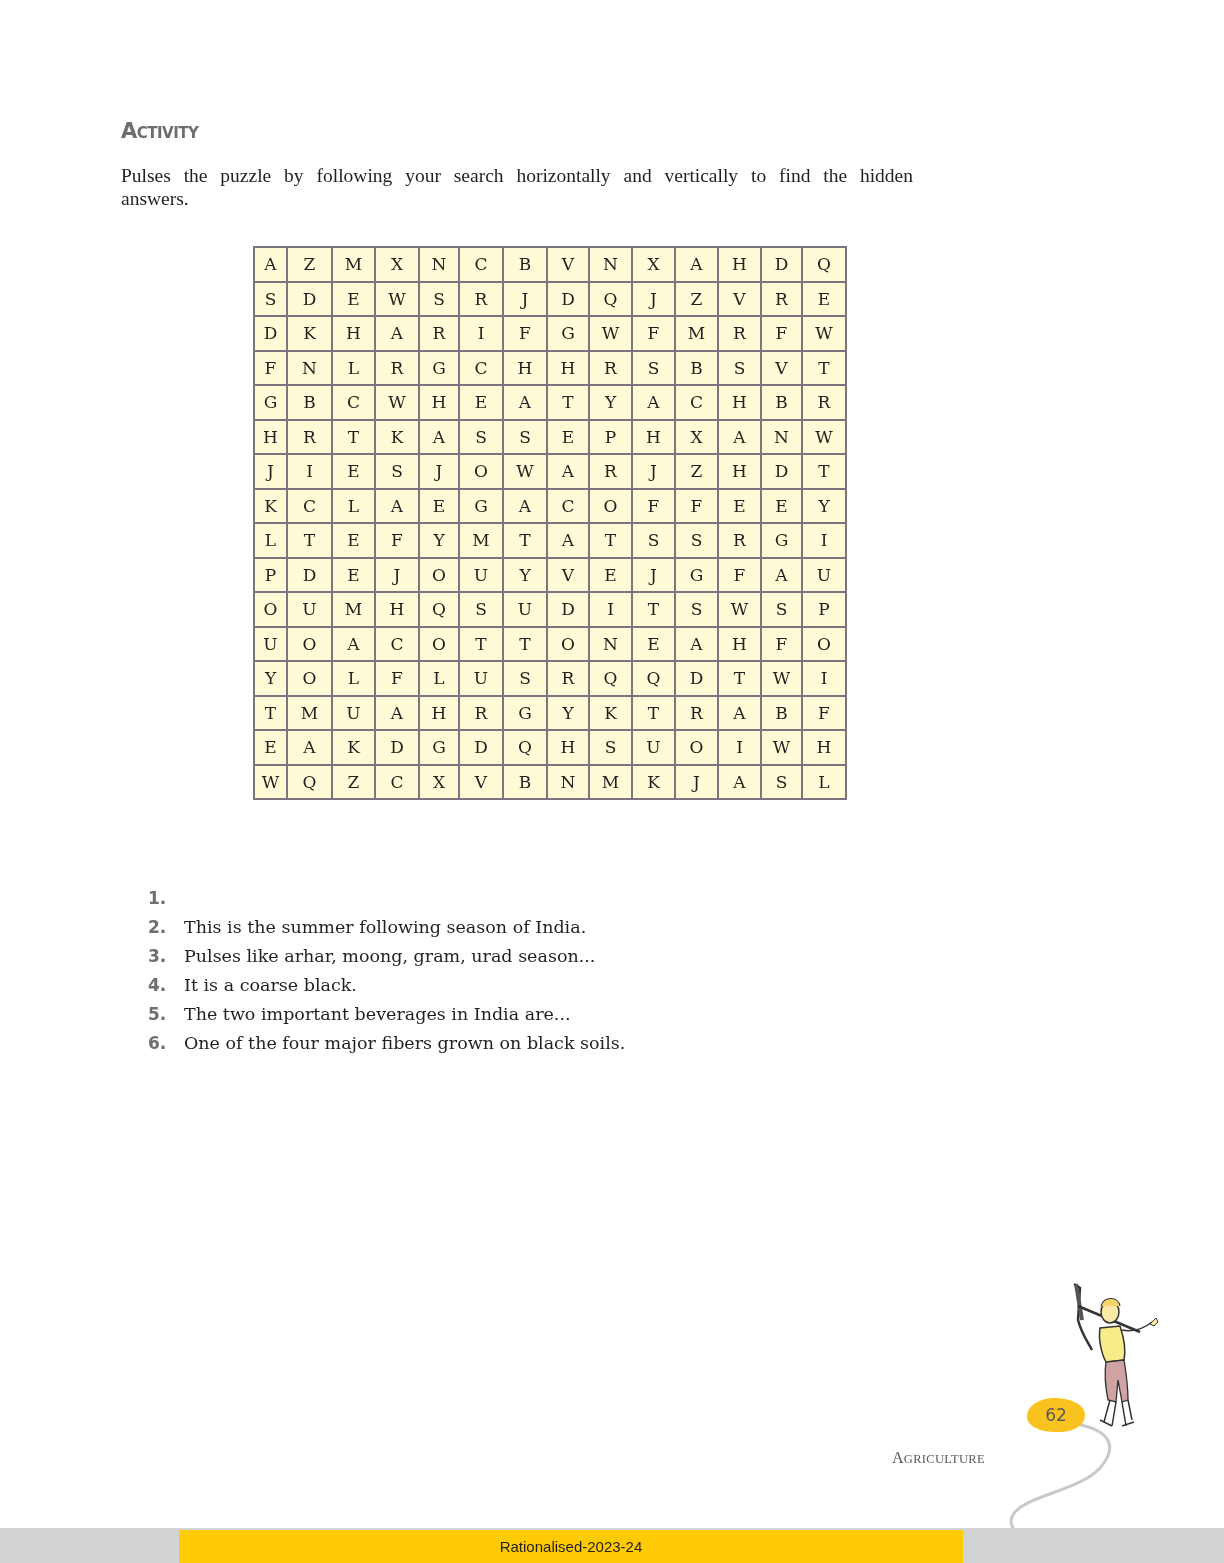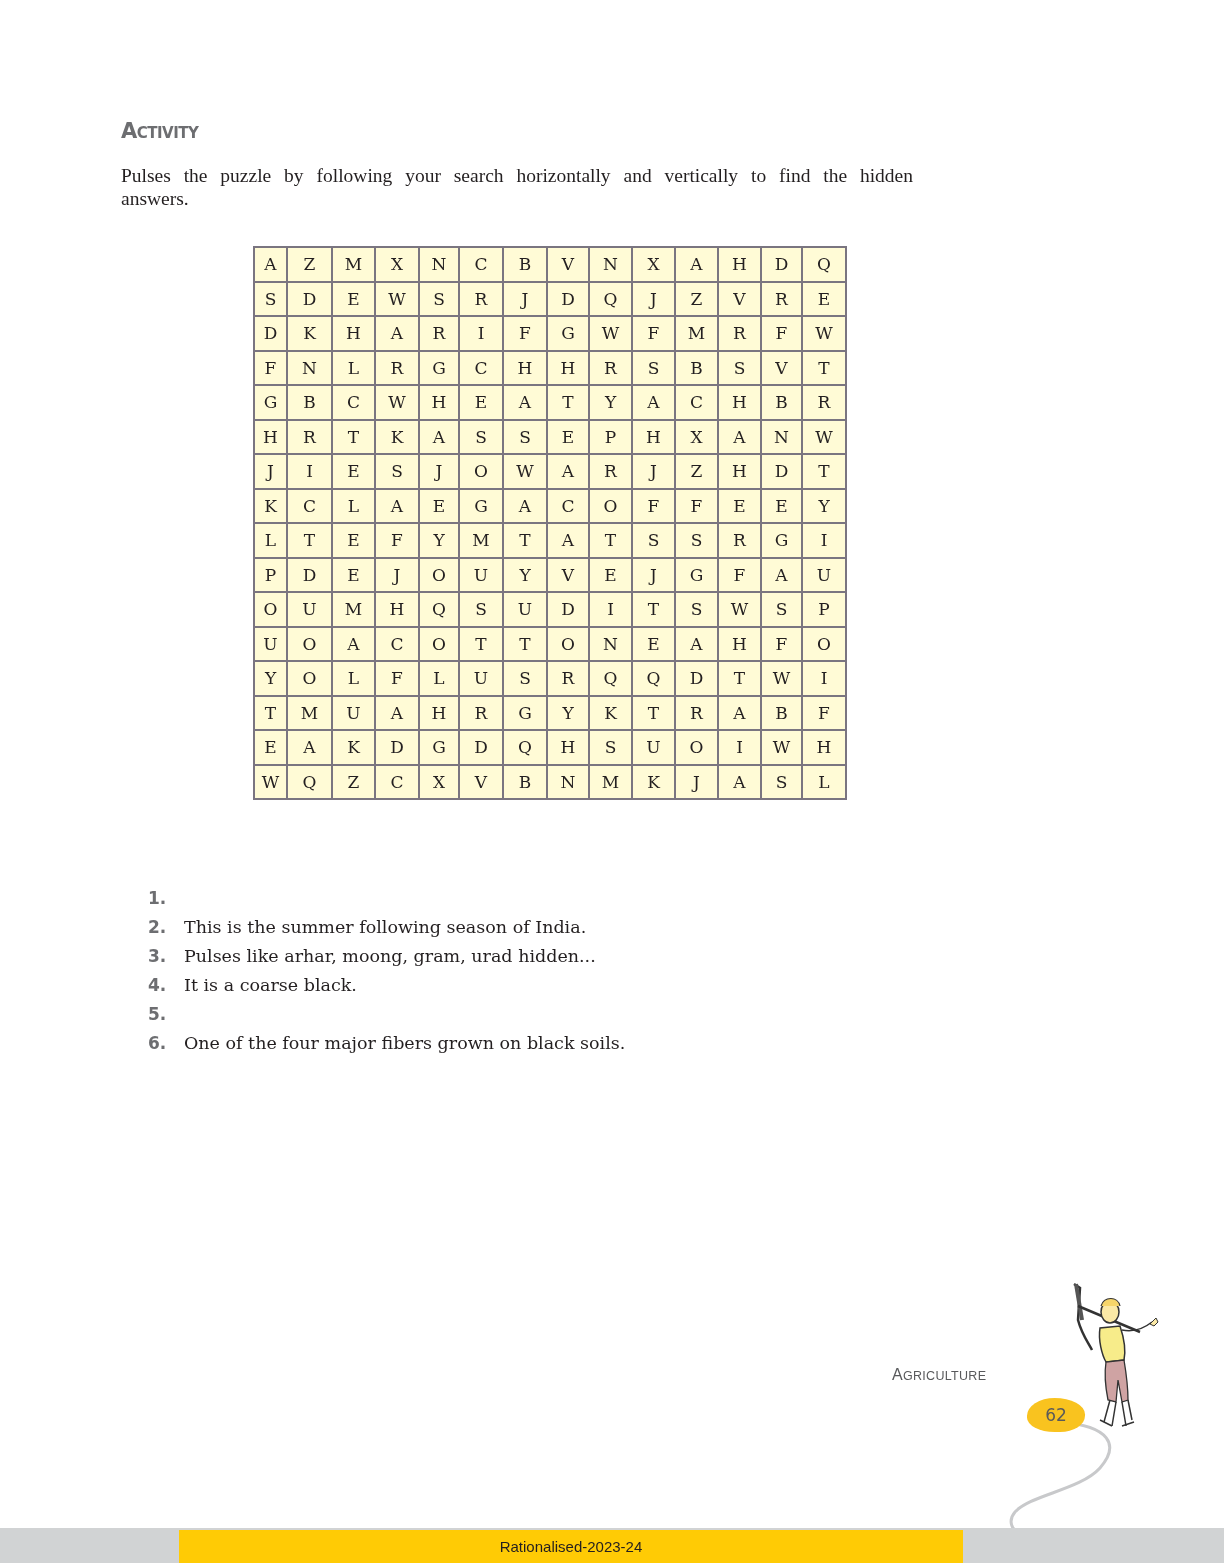--- a/index.html
+++ b/index.html
@@ -38,22 +38,22 @@
       list-style: none; margin: 0; padding: 0;
       font-family: "DejaVu Serif", serif; font-size: 17.5px; line-height: 29px;
       color: #231f20;
     }
     .clues li { display: flex; }
     .clues .num {
       width: 36px; font-family: "DejaVu Sans", sans-serif; font-weight: bold;
       color: #6d6e71; font-size: 17px;
     }
     .footer-chapter {
-      position: absolute; left: 892px; top: 1366px;
-      font-family: Liberation Sans, sans-serif; color: #58595b; letter-spacing: 0.3px;
+      position: absolute; left: 892px; top: 1449px;
+      font-family: Liberation Serif, serif; color: #58595b; letter-spacing: 0.3px;
     }
     .footer-chapter .big { font-size: 16px; }
     .footer-chapter .small { font-size: 12.5px; text-transform: uppercase; }
     .page-blob {
       position: absolute; left: 1027px; top: 1398px; width: 58px; height: 34px;
       background: #f9c31f; border-radius: 50% 55% 45% 50% / 55% 50% 50% 45%;
       display: flex; align-items: center; justify-content: center;
       font-family: "DejaVu Sans", sans-serif; font-size: 17px; color: #5a5a5a;
     }
     .path-svg { position: absolute; left: 0; top: 0; }
@@ -340,28 +340,29 @@
 <ul class="clues" id="clues">
     <li>
       <span class="num">1.</span>
     </li>
     <li>
       <span class="num">2.</span>
       <span>This is the summer following season of India.</span>
     </li>
     <li>
       <span class="num">3.</span>
-      <span>Pulses like arhar, moong, gram, urad hidden...</span>
+      <span>Pulses like arhar, moong, gram, urad season...</span>
     </li>
     <li>
       <span class="num">4.</span>
       <span>It is a coarse black.</span>
     </li>
     <li>
       <span class="num">5.</span>
+      <span>The two important beverages in India are...</span>
     </li>
     <li>
       <span class="num">6.</span>
       <span>One of the four major fibers grown on black soils.</span>
     </li>
   </ul>
 
 <svg class="path-svg" width="1224" height="1563">
   <path d="M1060 1422 C1110 1426, 1120 1445, 1100 1468 C1080 1490, 1030 1495, 1015 1512 C1008 1520, 1012 1528, 1015 1530" fill="none" stroke="#c8c9cb" stroke-width="3"></path>
 </svg>

